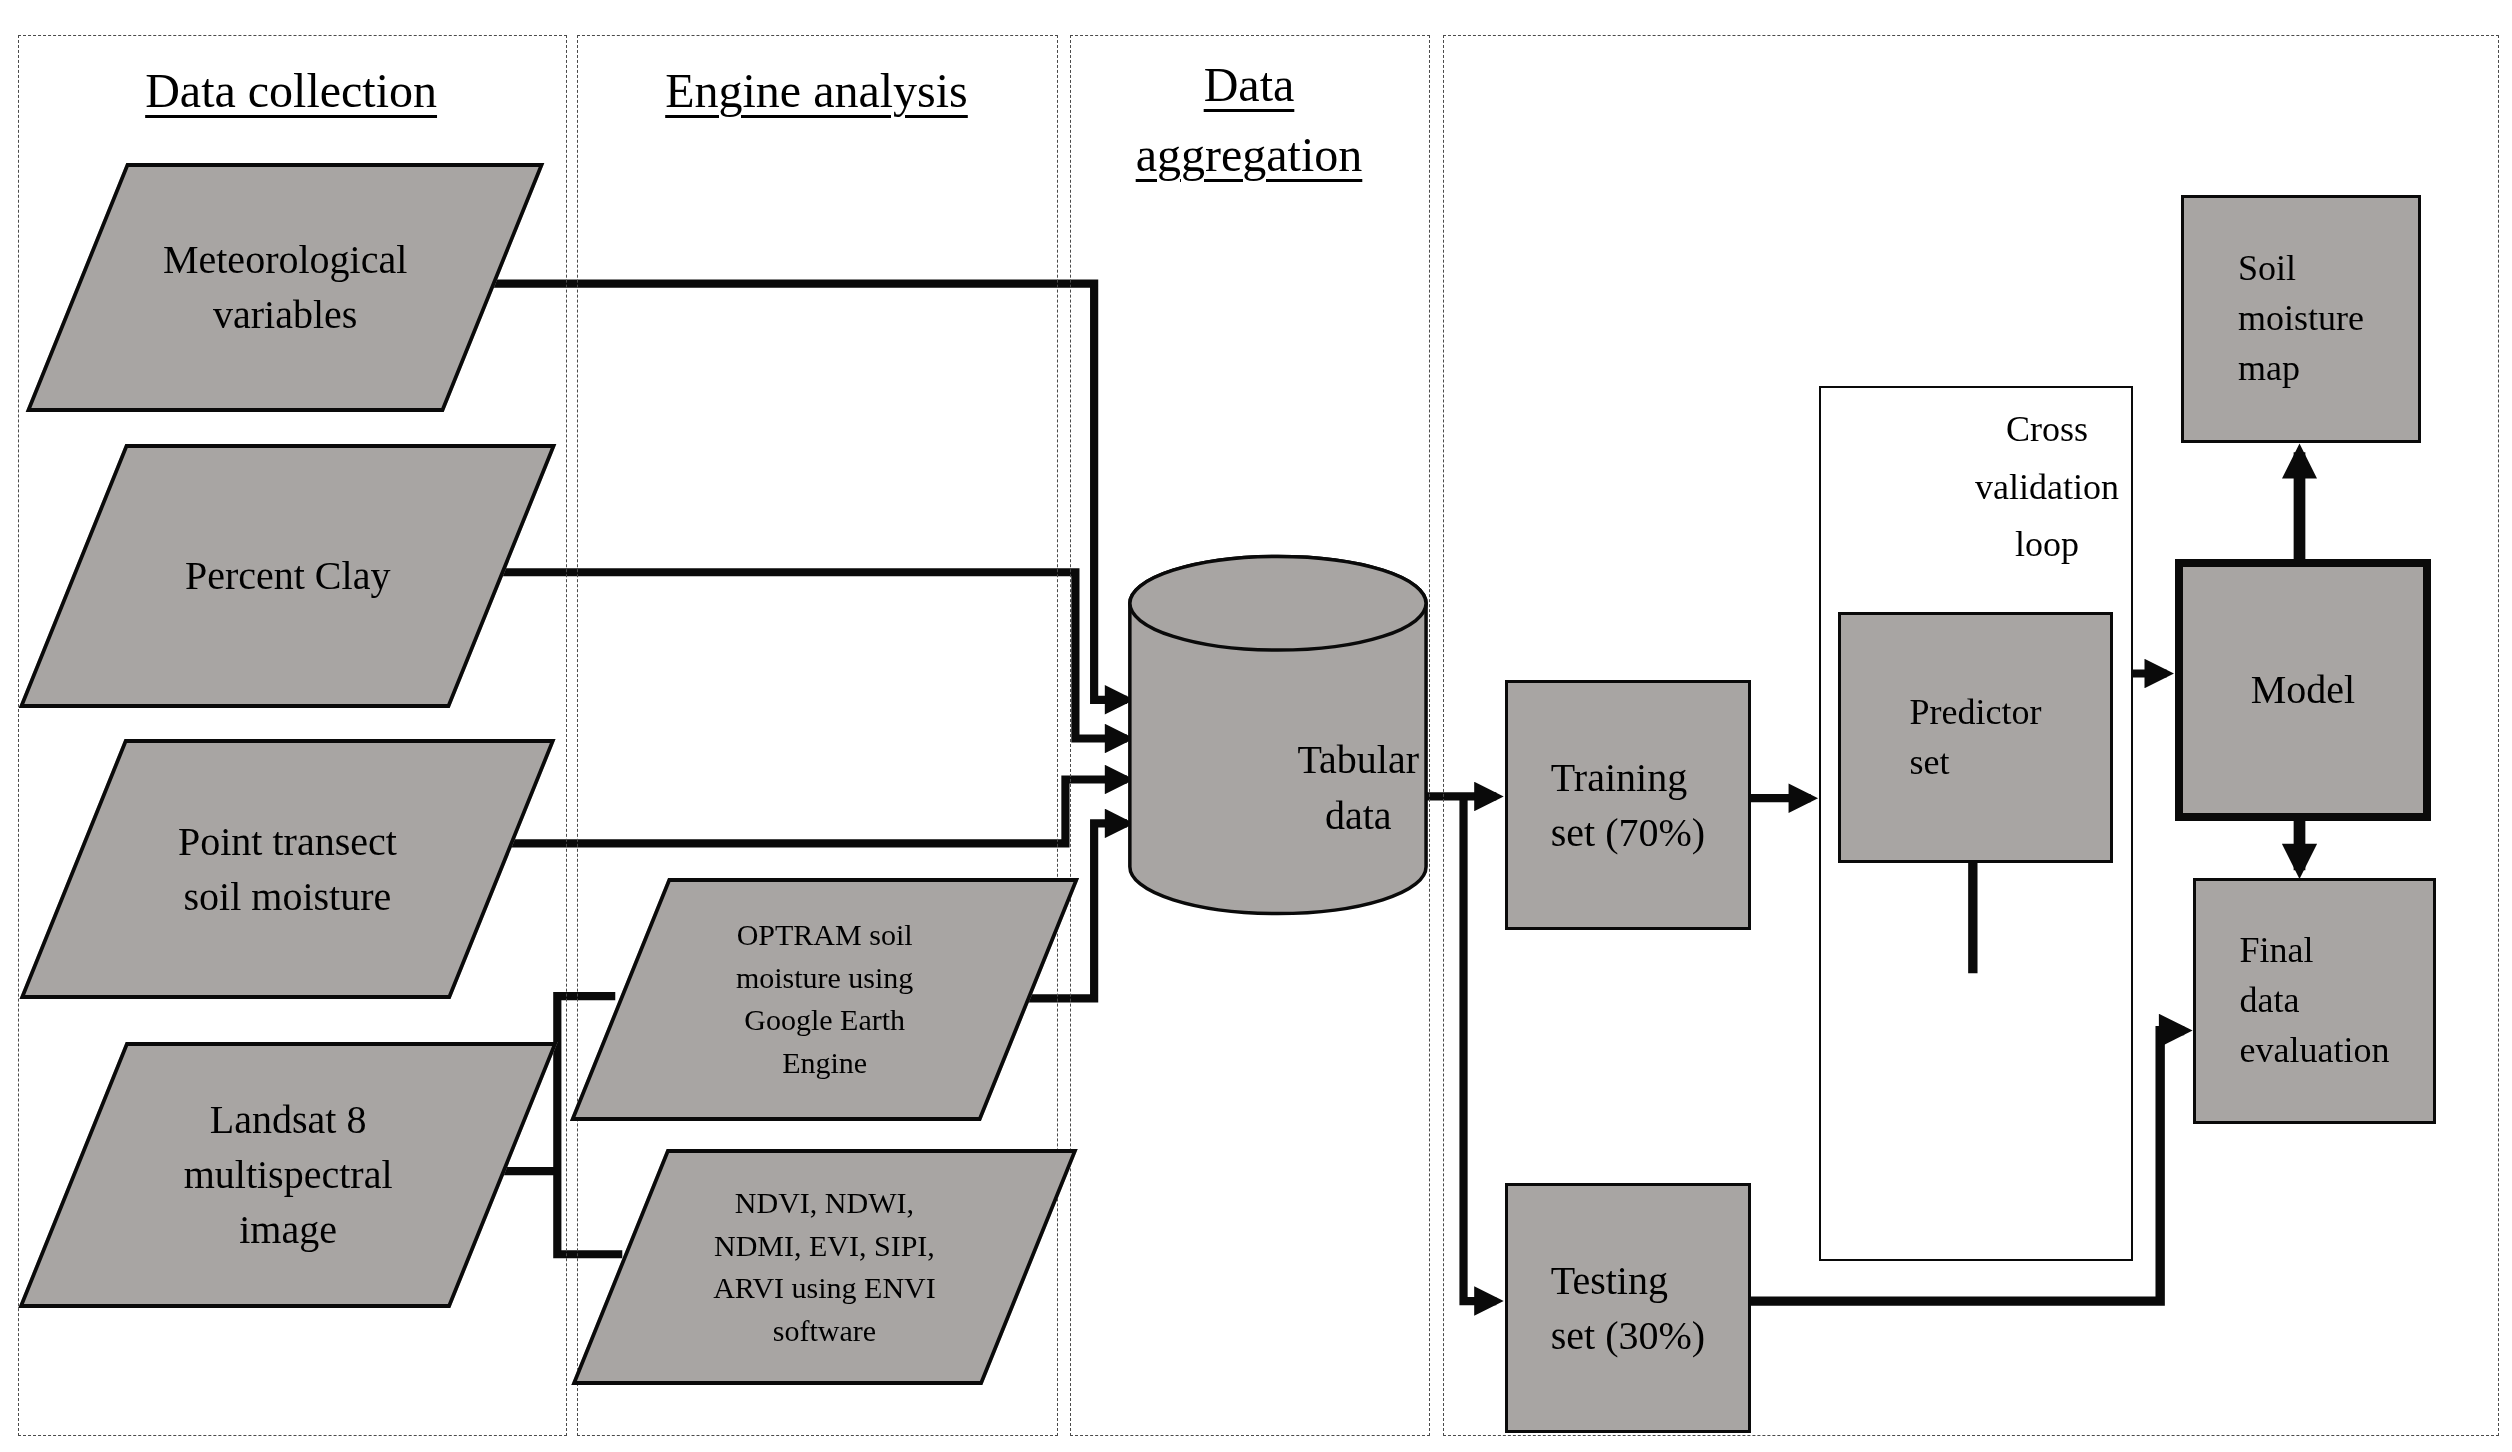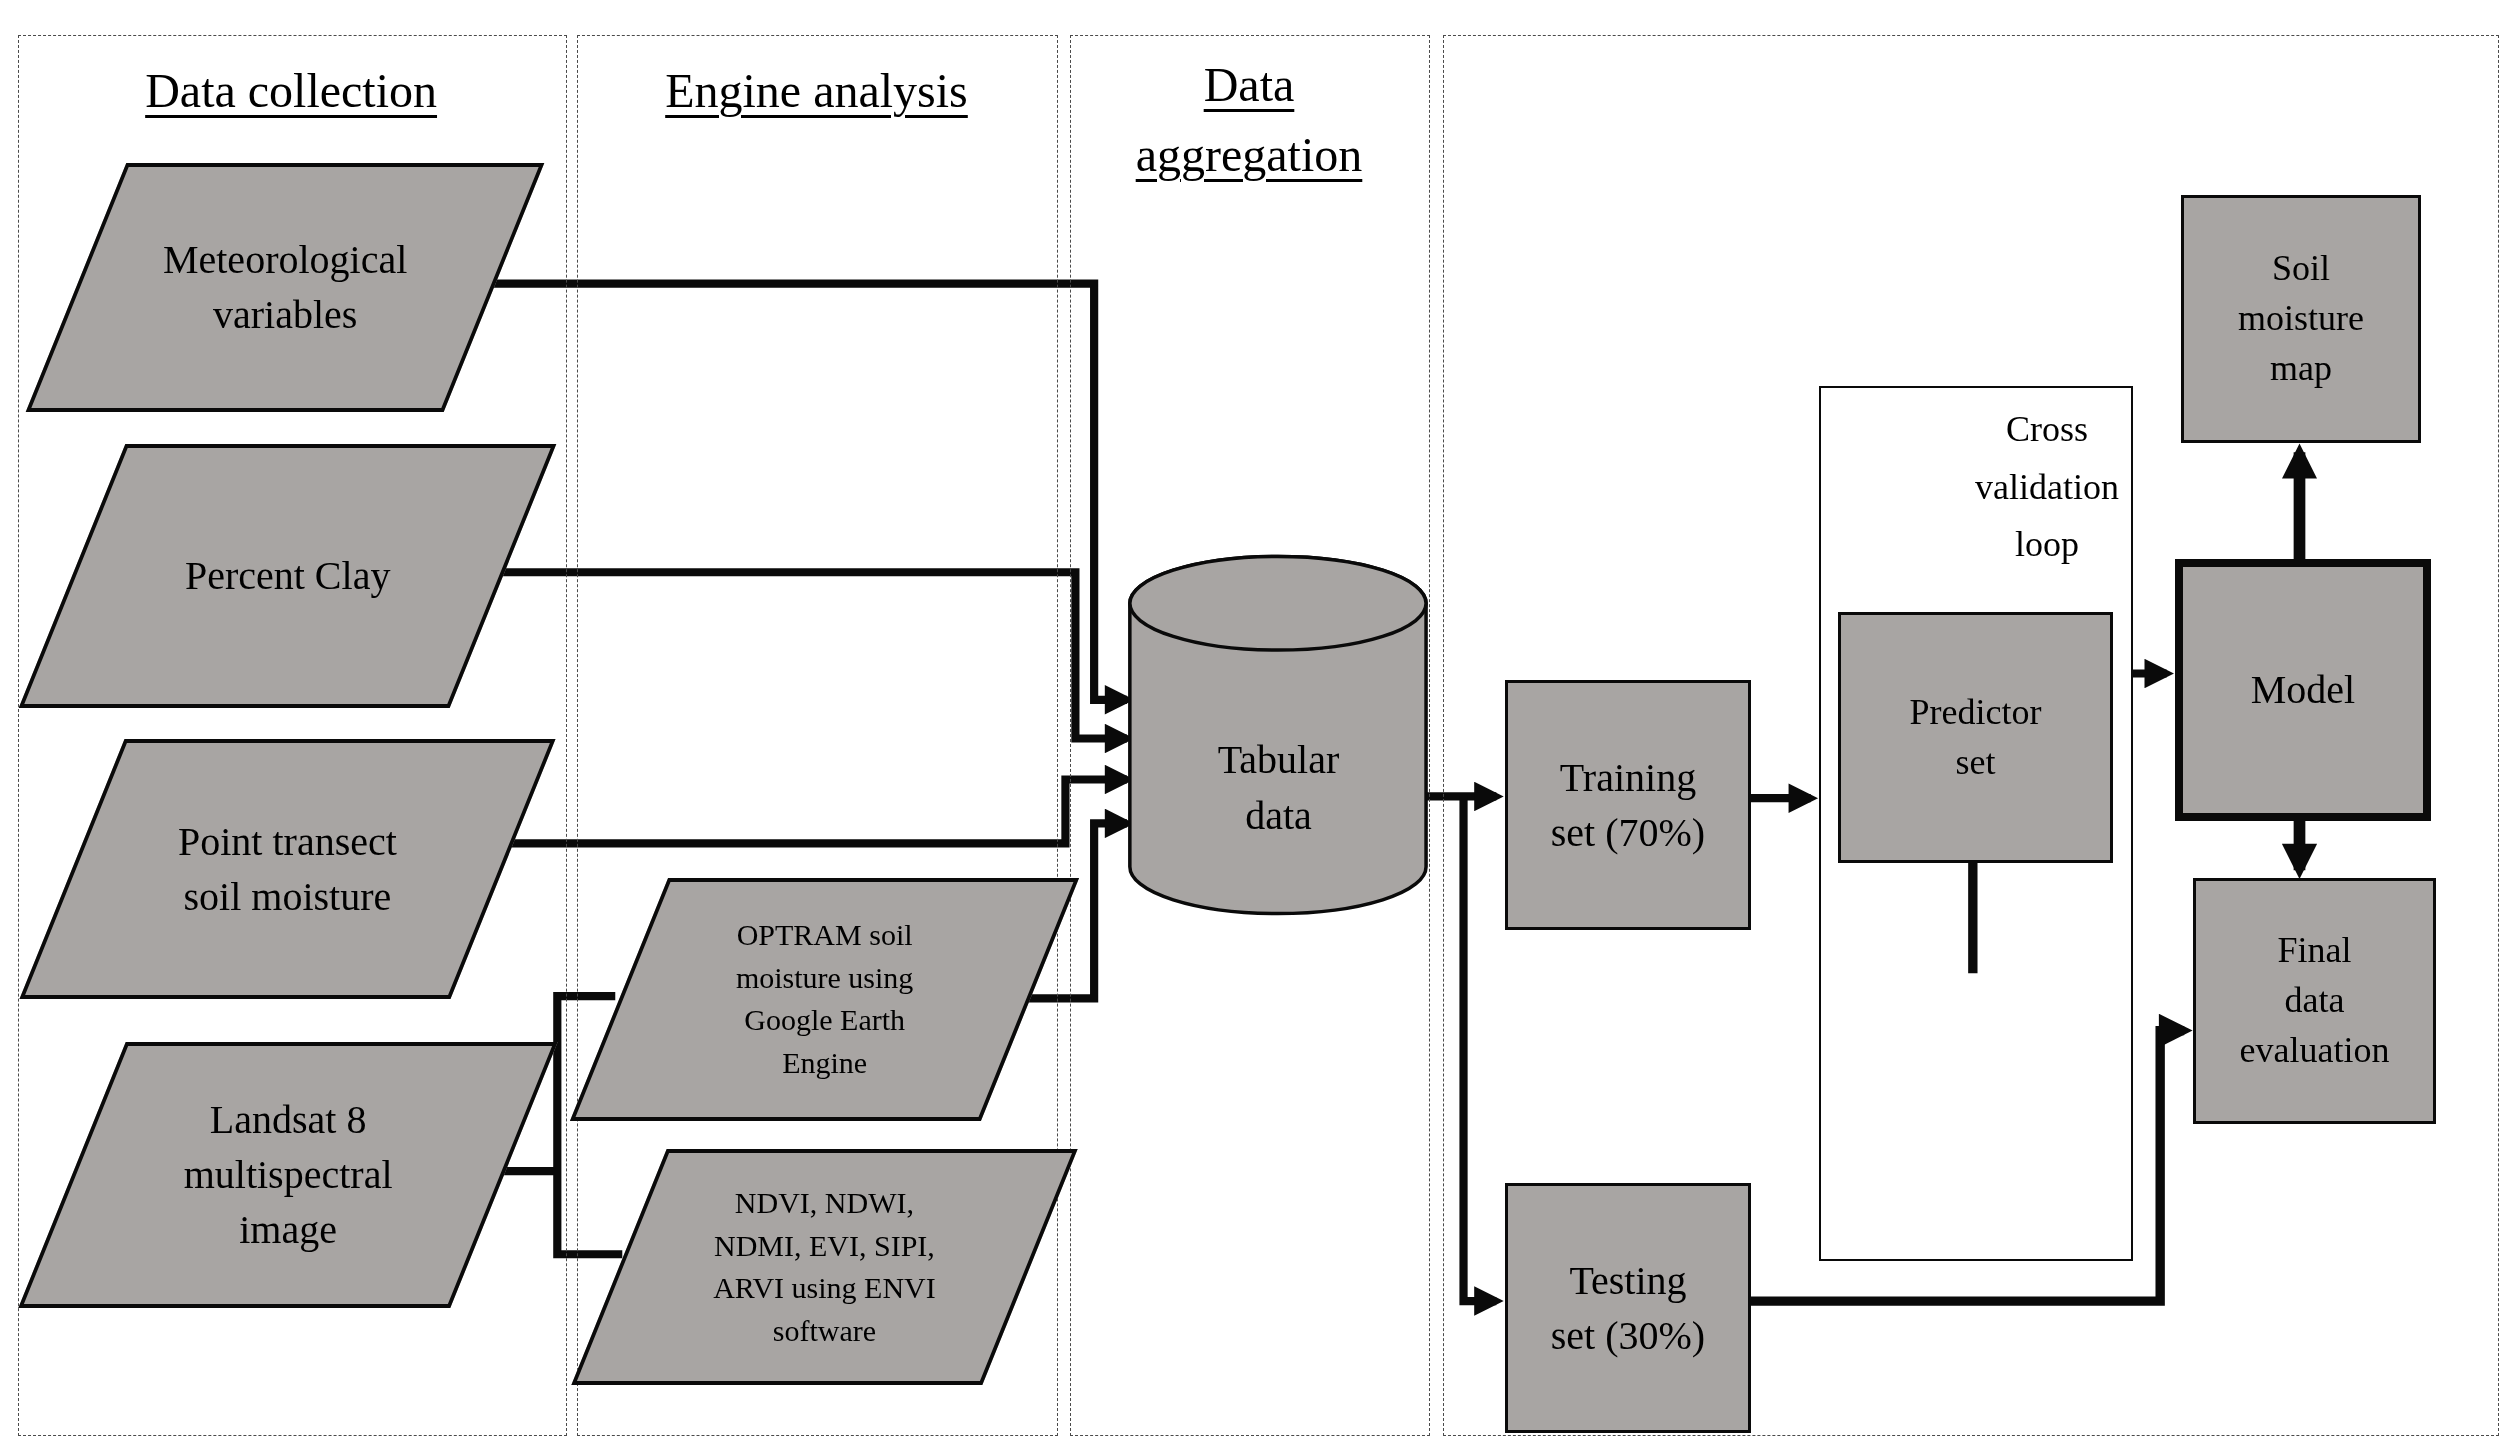--- a/index.html
+++ b/index.html
@@ -22,30 +22,30 @@
              white-space:pre-line;}
   .sec-title .u{text-decoration:underline;text-decoration-thickness:2.9px;text-underline-offset:8.2px;margin-top:31px;}
 
   
   .para{position:absolute;background:var(--shape-fill);border:4.1px solid var(--line);
         transform:skewX(-22deg);display:flex;align-items:center;justify-content:center;}
   .para .inner{transform:skewX(22deg);width:105%;text-align:center;}
 
   
   .gbox{position:absolute;background:var(--shape-fill);border:3.5px solid var(--line);
-        display:flex;align-items:center;justify-content:center;text-align:center;}
+        display:flex;align-items:center;justify-content:center;text-align:left;}
   .gbox.thick{border-width:8.2px;}
   .cvbox{position:absolute;background:transparent;border:2.9px solid var(--line);}
 
   .label{white-space:pre-line;line-height:1.38;}
   .fs-lg{font-size:40px;}
   .fs-md{font-size:36px;}
   .fs-sm{font-size:30px;line-height:1.42;}
 
-  .cyl-label{position:absolute;display:flex;align-items:center;justify-content:center;
+  .cyl-label{position:absolute;display:flex;align-items:center;justify-content:flex-end;
              text-align:center;}
   .cv-title{position:absolute;text-align:center;font-size:36px;line-height:1.6;white-space:pre-line;}
 </style>
 </head>
 <body>
 
 <div class="canvas">
 
   <svg class="connectors" width="2512" height="1453" viewBox="0 0 4291 2481">
     <defs>

